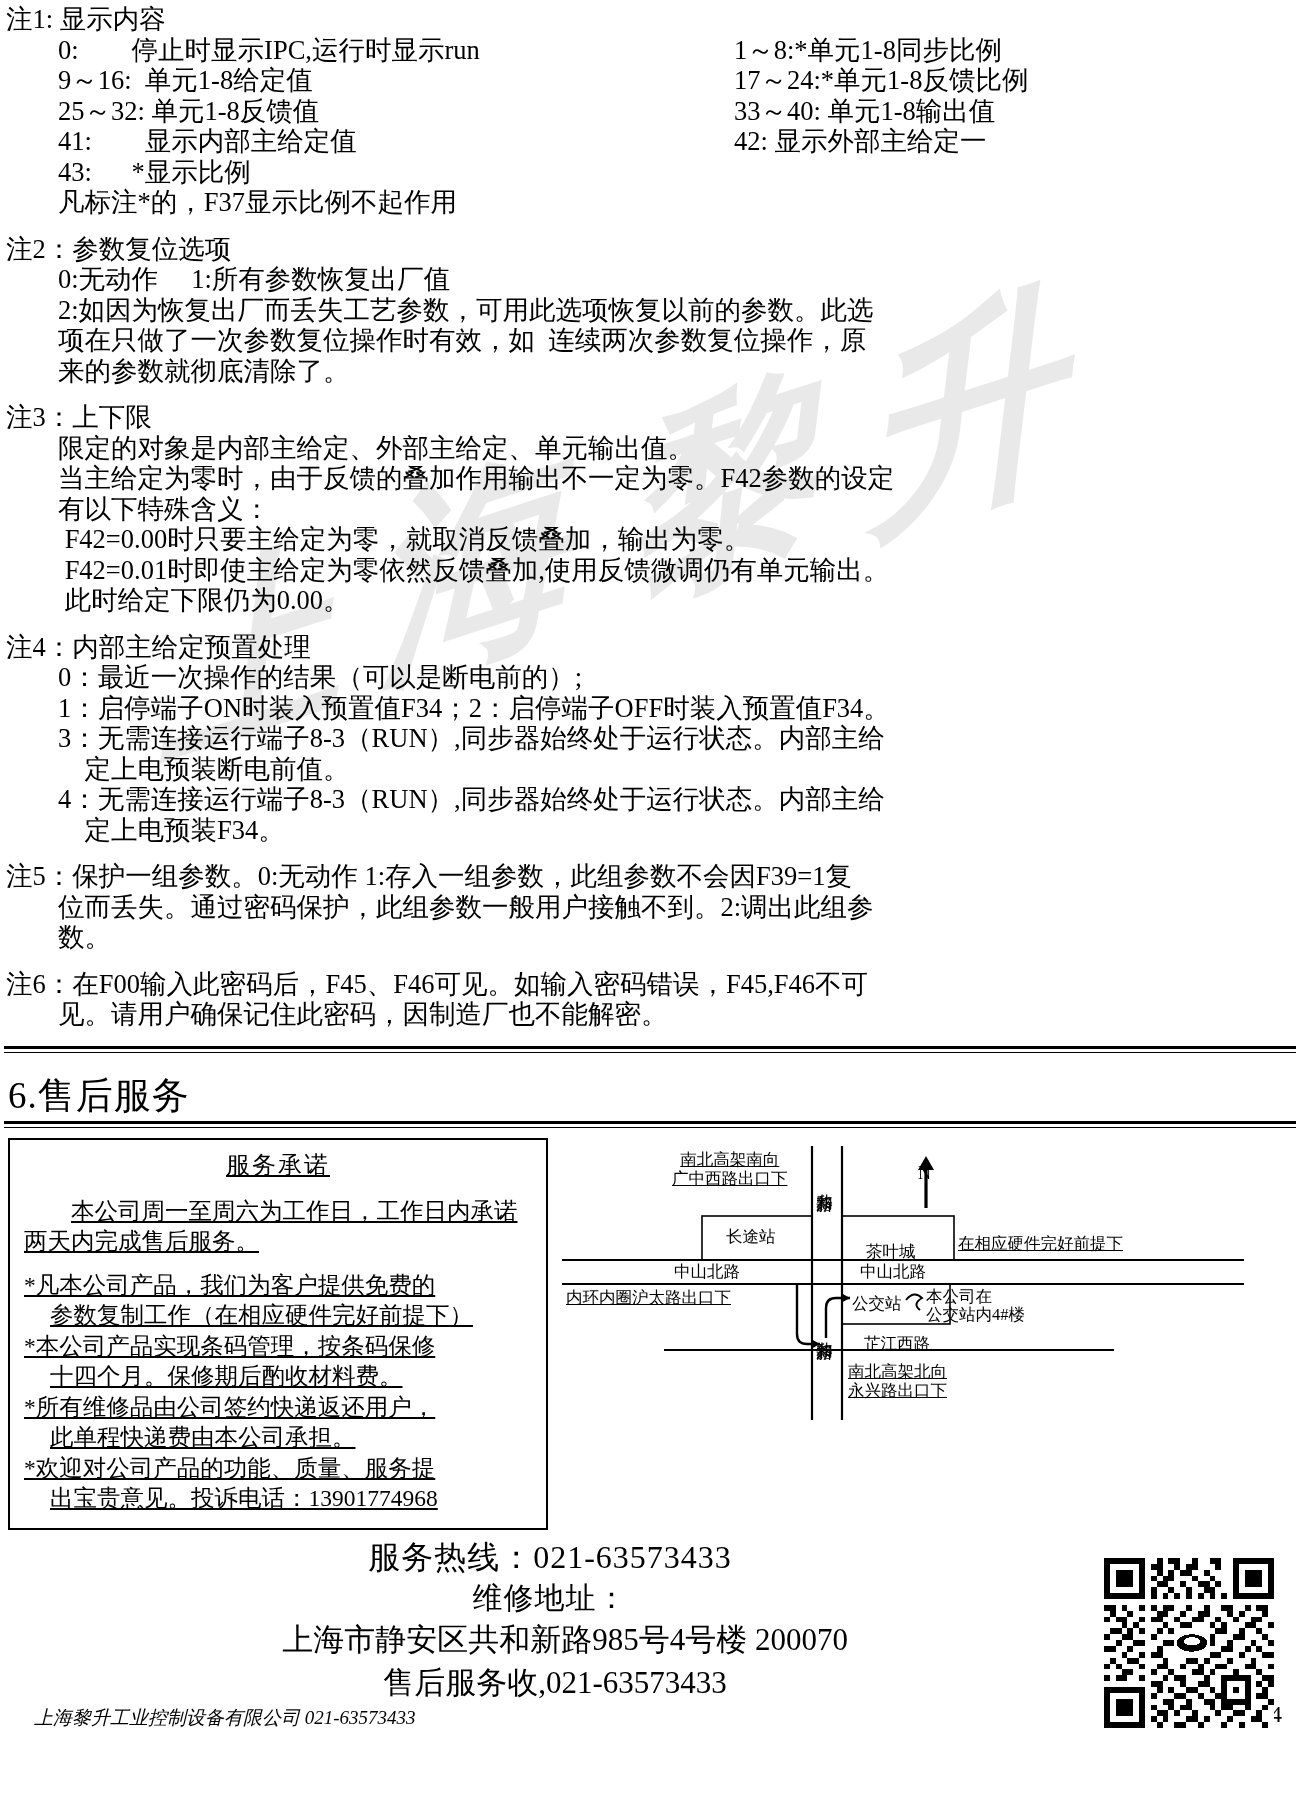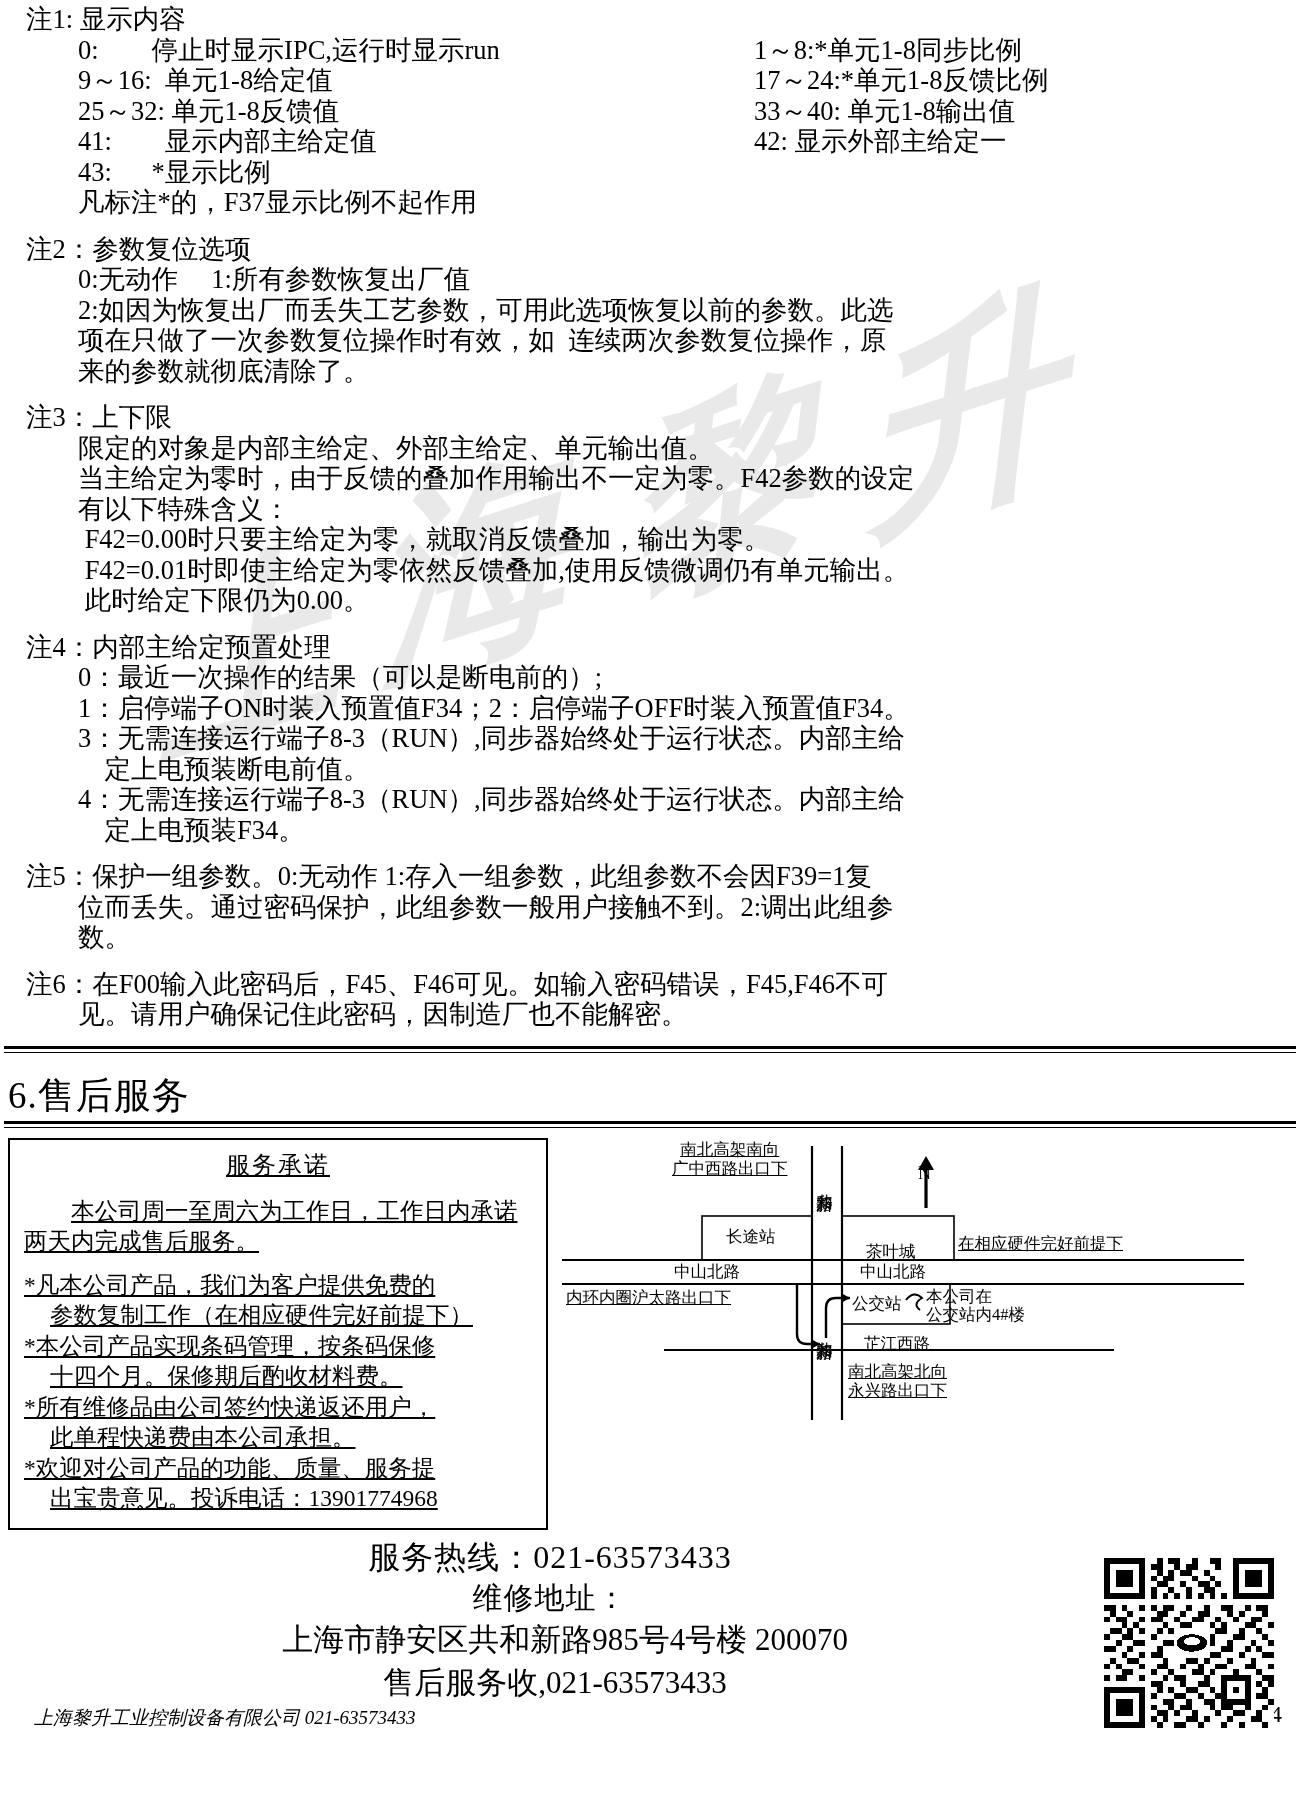--- a/index.html
+++ b/index.html
@@ -43,21 +43,21 @@
 
   
   .notes {
     position: relative;
     z-index: 2;
     padding: 4px 6px 0 6px;
     font-size: 26.5px;
     line-height: 30.5px;
     letter-spacing: 0px;
   }
-  .note-block { margin-bottom: 16px; margin-left: 20px; }
+  .note-block { margin-bottom: 16px; }
   .note-head { white-space: pre; }
   .note-line { white-space: pre; }
   .indent1 { padding-left: 52px; }
 
   .twocol {
     display: block;
     position: relative;
     white-space: pre;
   }
   .twocol .colA { display: inline-block; width: 676px; }
@@ -326,21 +326,21 @@
       <path d="M 266 206 l -9 -5 l 0 10 z" fill="#000"></path>
       <path d="M 272 200 L 272 170 Q 272 160 282 160 L 296 160" fill="none" stroke="#000" stroke-width="2.4"></path>
       <path d="M 296 160 l -9 -5 l 0 10 z" fill="#000"></path>
 
       <line x1="372" y1="70" x2="372" y2="26" stroke="#000" stroke-width="3.2"></line>
       <path d="M 372 18 l -8 14 l 16 0 z" fill="#000"></path>
 
       <path d="M 352 162 q 8 -10 16 -2 q -10 6 -2 12" fill="none" stroke="#000" stroke-width="2"></path>
     </svg>
 
-    <span class="mlbl ul" style="left:118px; top:2px; text-align:center;">南北高架南向
+    <span class="mlbl ul" style="left:118px; top:12px; text-align:center;">南北高架南向
 广中西路出口下</span>
     <span class="mlbl vert" style="left:262px; top:42px;">共和新路</span>
     <span class="mlbl" style="left:172px; top:89px;">长途站</span>
     <span class="mlbl" style="left:312px; top:104px;">茶叶城</span>
     <span class="mlbl ul" style="left:404px; top:96px;">在相应硬件完好前提下</span>
     <span class="mlbl" style="left:120px; top:124px;">中山北路</span>
     <span class="mlbl" style="left:306px; top:124px;">中山北路</span>
     <span class="mlbl ul" style="left:12px; top:150px;">内环内圈沪太路出口下</span>
     <span class="mlbl" style="left:298px; top:156px;">公交站</span>
     <span class="mlbl" style="left:372px; top:150px; line-height:18px;">本公司在

